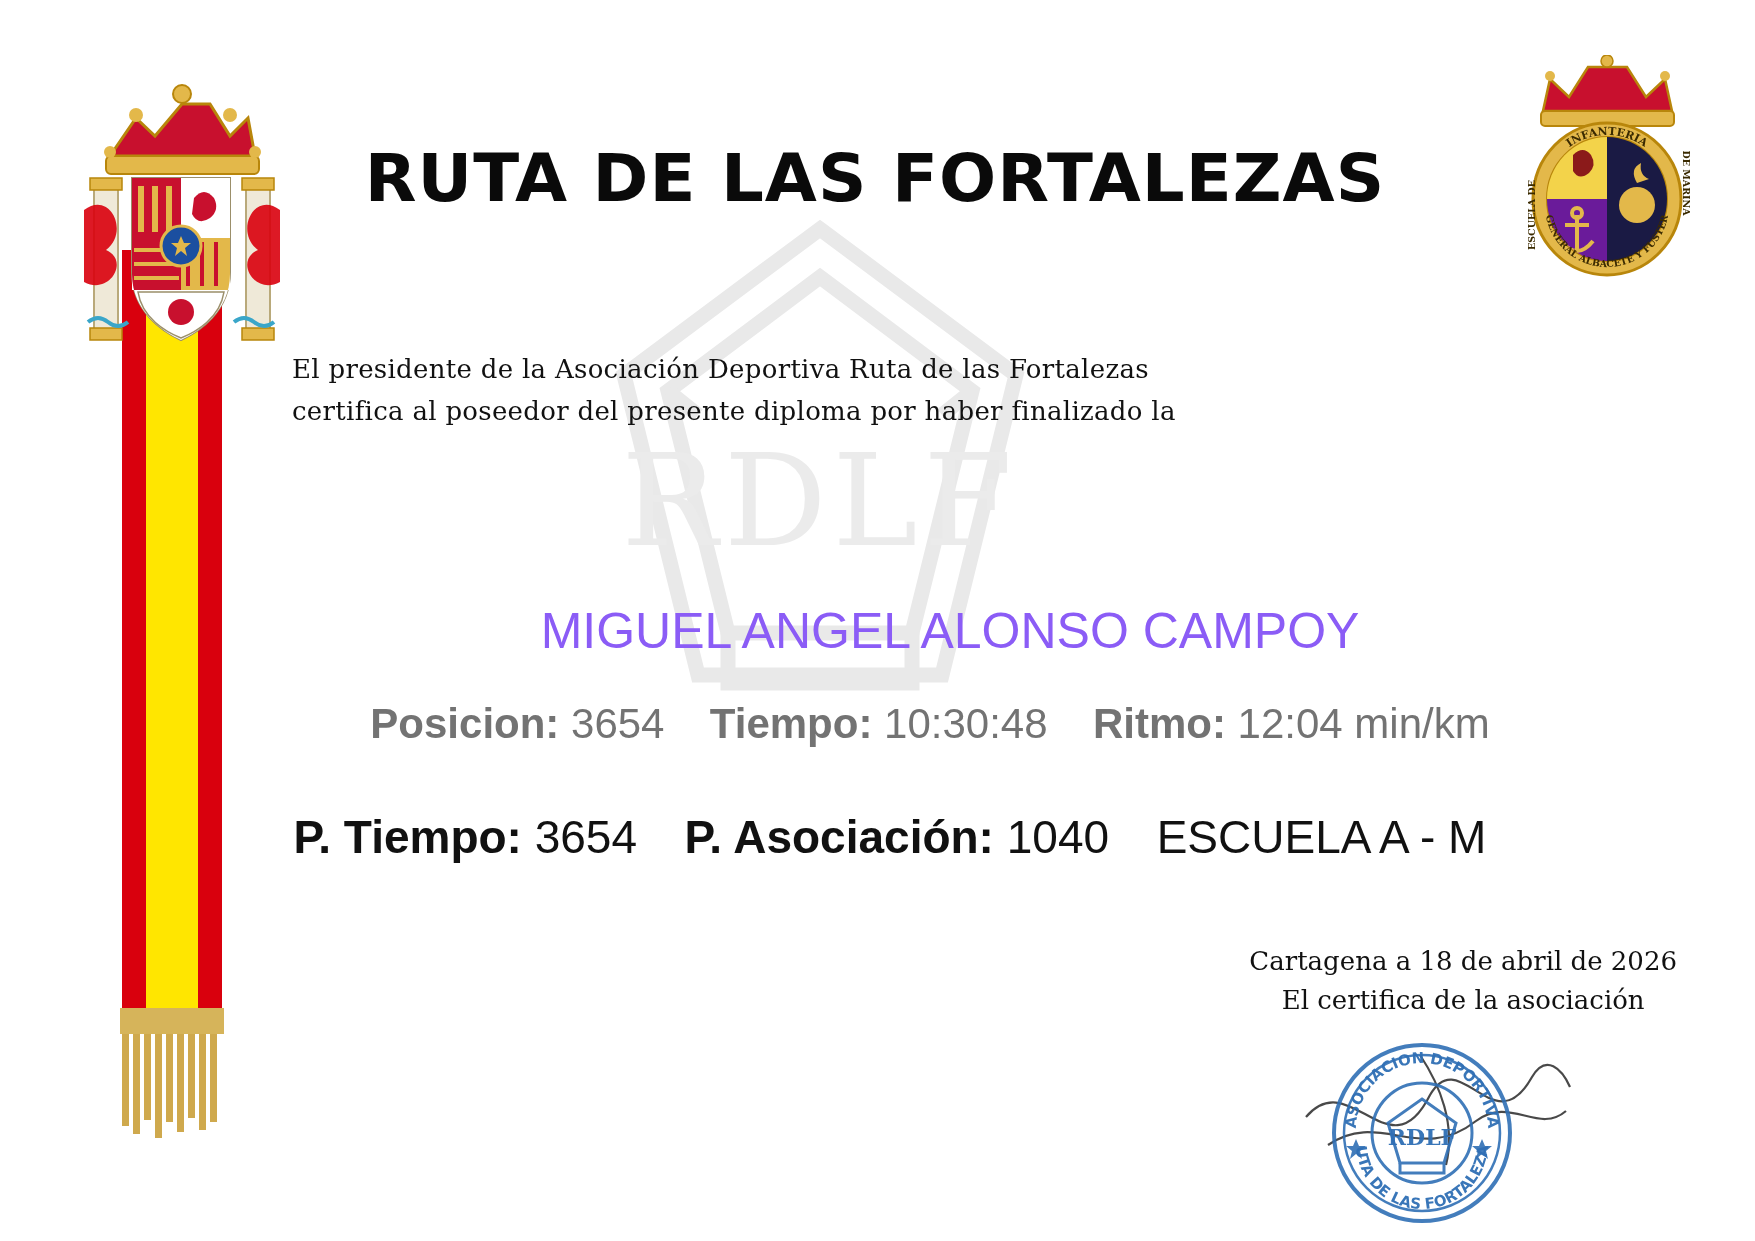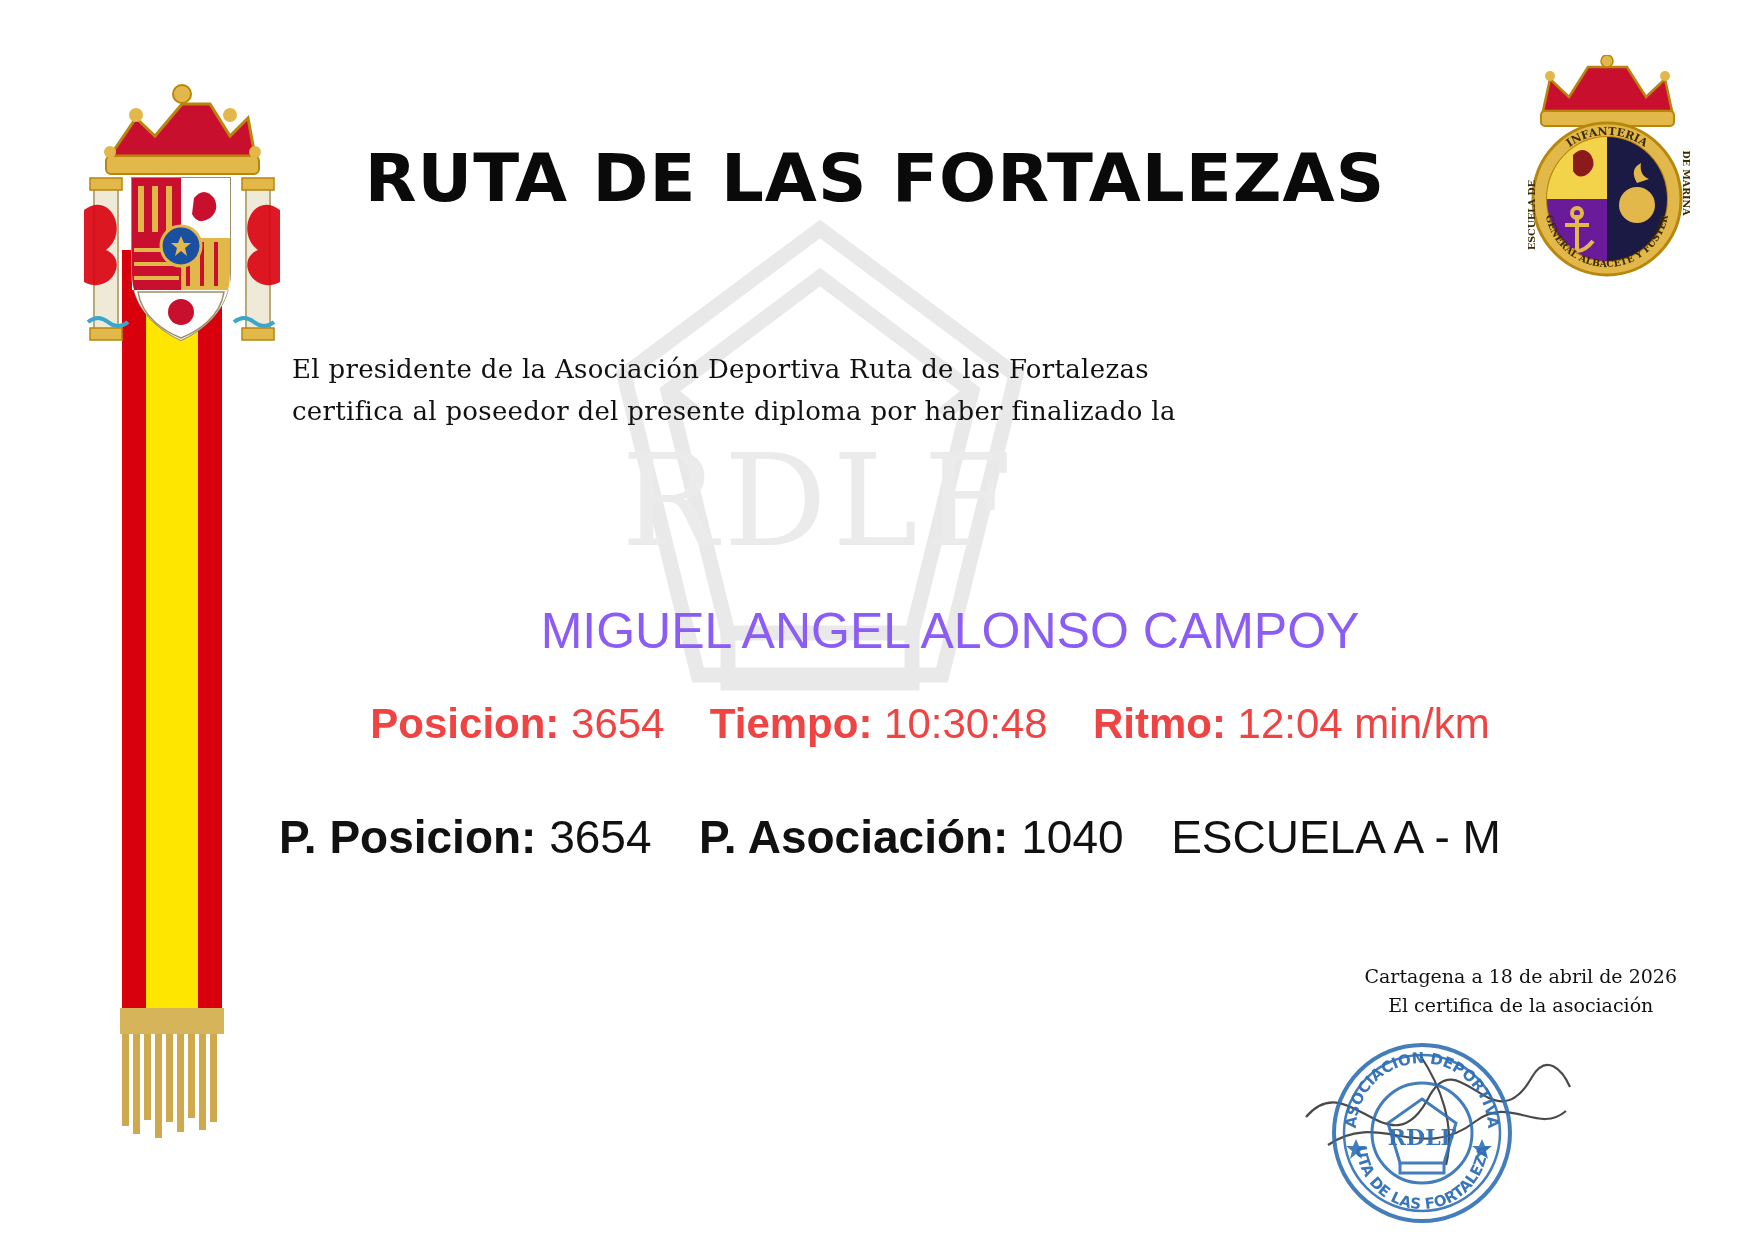--- a/index.html
+++ b/index.html
@@ -93,21 +93,21 @@
   }
 
   
   .results-1 {
     position: absolute;
     left: 200px;
     top: 700px;
     width: 1460px;
     text-align: center;
     font-size: 42px;
-    color: #ef4444;
+    color: #737373;
     z-index: 3;
     white-space: nowrap;
   }
   
   .results-2 {
     position: absolute;
     left: 120px;
     top: 810px;
     width: 1540px;
     text-align: center;
@@ -120,26 +120,25 @@
   .val { font-weight: normal; }
   .gap { display: inline-block; width: 22px; }
 
   
   .sign-block {
     position: absolute;
     right: 78px;
     top: 942px;
     text-align: center;
     font-family: "DejaVu Serif", serif;
-    font-size: 19px;
+    font-size: 26px;
     line-height: 1.5;
     color: #111;
     z-index: 3;
     white-space: nowrap;
-    margin-top: 20px;
   }
 
   
   .stamp {
     position: absolute;
     right: 165px;
     top: 1025px;
     width: 320px;
     height: 200px;
     z-index: 4;
@@ -297,21 +296,21 @@
   <span class="val">3654</span>
   <span class="gap"></span>
   <span class="lbl">Tiempo:</span>
   <span class="val">10:30:48</span>
   <span class="gap"></span>
   <span class="lbl">Ritmo:</span>
   <span class="val">12:04 min/km</span>
 </div>
 
 <div class="results-2">
-  <span class="lbl">P. Posicion:</span>
+  <span class="lbl">P. Tiempo:</span>
   <span class="val">3654</span>
   <span class="gap"></span>
   <span class="lbl">P. Asociación:</span>
   <span class="val">1040</span>
   <span class="gap"></span>
   <span class="val">ESCUELA A - M</span>
 </div>
 
 <div class="sign-block">
   <div>Cartagena a 18 de abril de 2026</div>

